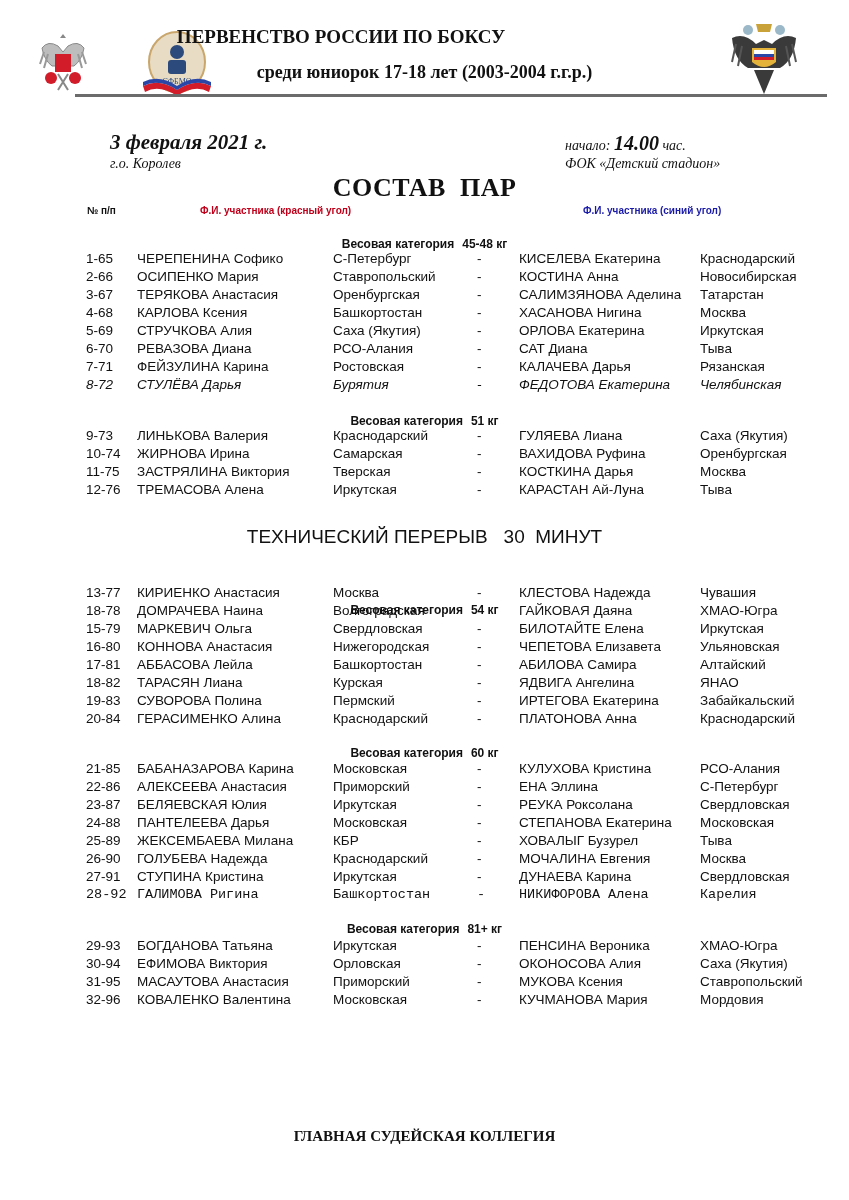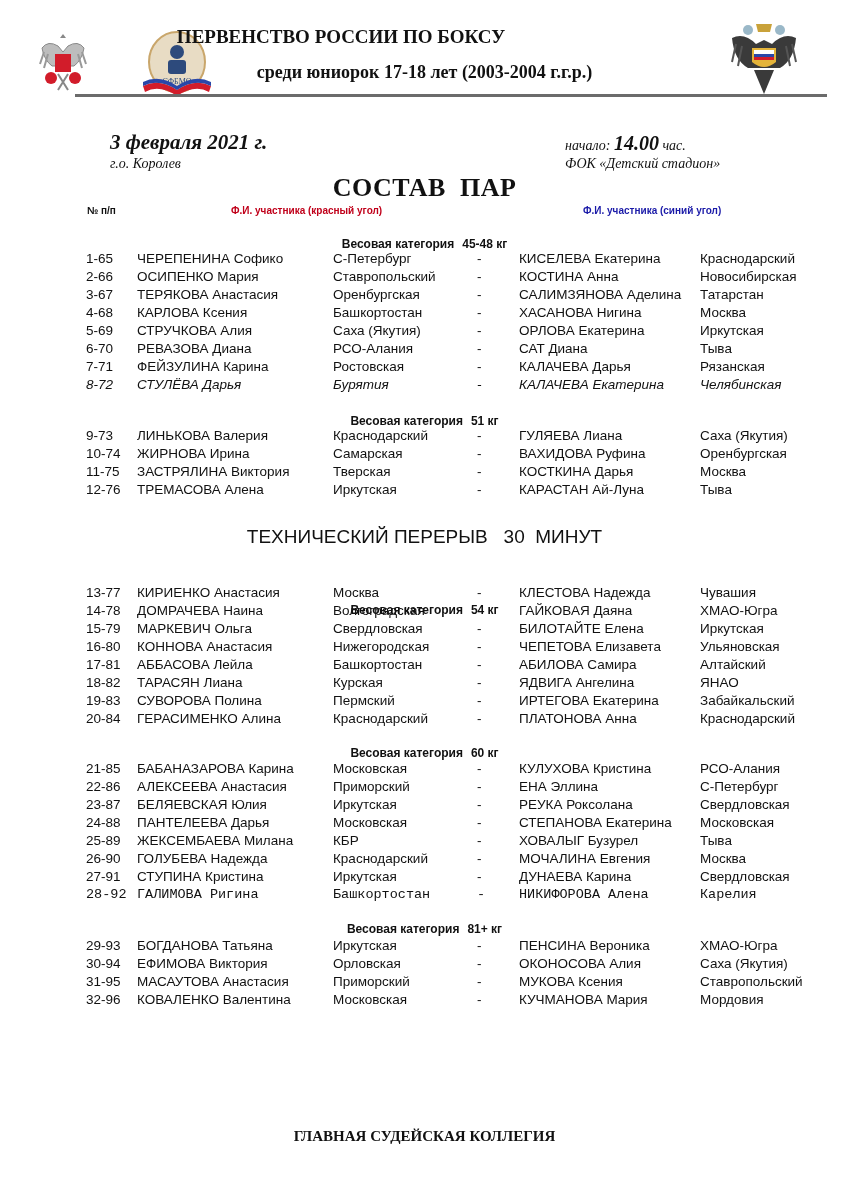--- a/index.html
+++ b/index.html
@@ -10,21 +10,21 @@
   .title1 { top: 26px; left: 0; width: 682px; text-align: center; font-size: 19px; font-weight: bold; }
   .title2 { top: 62px; left: 0; width: 849px; text-align: center; font-size: 18px; font-weight: bold; }
   .hr { top: 94px; left: 75px; width: 752px; height: 3px; background: #6b6b6b; }
   .date { top: 130px; left: 110px; font-size: 21px; font-weight: bold; font-style: italic; }
   .city { top: 156px; left: 110px; font-size: 14px; font-style: italic; }
   .start { top: 132px; left: 565px; font-size: 14px; font-style: italic; }
   .start b { font-size: 20px; font-style: italic; }
   .venue { top: 156px; left: 565px; font-size: 14px; font-style: italic; }
   .heading { top: 173px; left: 0; width: 849px; text-align: center; font-size: 26px; font-weight: bold; letter-spacing: 0.5px; }
   .colh { top: 205px; font-size: 10px; font-weight: bold; }
-  .red { color: #c0001a; margin-left: 31px; }
+  .red { color: #c0001a; }
   .blue { color: #1a1aa8; }
   .cat { left: 0; width: 849px; text-align: center; font-size: 12px; font-weight: bold; }
   .cat span { display: inline-block; }
   .row { left: 0; width: 849px; height: 18px; font-size: 13.5px; line-height: 18px; }
   .row .c { position: absolute; white-space: nowrap; }
   .c-num { left: 86px; }
   .c-rn { left: 137px; }
   .c-rr { left: 333px; }
   .c-dash { left: 477px; }
   .c-bn { left: 519px; }
@@ -147,21 +147,21 @@
       <span class="c c-rr">Ростовская</span>
       <span class="c c-dash">-</span>
       <span class="c c-bn">КАЛАЧЕВА Дарья</span>
       <span class="c c-br">Рязанская</span>
     </div>
     <div class="abs sans row" style="top: 376px; font-style: italic;">
       <span class="c c-num">8-72</span>
       <span class="c c-rn">СТУЛЁВА Дарья</span>
       <span class="c c-rr">Бурятия</span>
       <span class="c c-dash">-</span>
-      <span class="c c-bn">КАЛАЧЕВА Екатерина</span>
+      <span class="c c-bn">ФЕДОТОВА Екатерина</span>
       <span class="c c-br">Челябинская</span>
     </div>
     <div class="abs sans cat" style="top: 414px;"><span>Весовая категория</span><span style="margin-left: 8px;">51 кг</span></div>
     <div class="abs sans row" style="top: 427px;">
       <span class="c c-num">9-73</span>
       <span class="c c-rn">ЛИНЬКОВА Валерия</span>
       <span class="c c-rr">Краснодарский</span>
       <span class="c c-dash">-</span>
       <span class="c c-bn">ГУЛЯЕВА Лиана</span>
       <span class="c c-br">Саха (Якутия)</span>
@@ -193,21 +193,21 @@
     <div class="abs sans cat" style="top: 603px;"><span>Весовая категория</span><span style="margin-left: 8px;">54 кг</span></div>
     <div class="abs sans row" style="top: 584px;">
       <span class="c c-num">13-77</span>
       <span class="c c-rn">КИРИЕНКО Анастасия</span>
       <span class="c c-rr">Москва</span>
       <span class="c c-dash">-</span>
       <span class="c c-bn">КЛЕСТОВА Надежда</span>
       <span class="c c-br">Чувашия</span>
     </div>
     <div class="abs sans row" style="top: 602px;">
-      <span class="c c-num">14-78</span>
+      <span class="c c-num">18-78</span>
       <span class="c c-rn">ДОМРАЧЕВА Наина</span>
       <span class="c c-rr">Волгоградская</span>
       <span class="c c-dash">-</span>
       <span class="c c-bn">ГАЙКОВАЯ Даяна</span>
       <span class="c c-br">ХМАО-Югра</span>
     </div>
     <div class="abs sans row" style="top: 620px;">
       <span class="c c-num">15-79</span>
       <span class="c c-rn">МАРКЕВИЧ Ольга</span>
       <span class="c c-rr">Свердловская</span>

